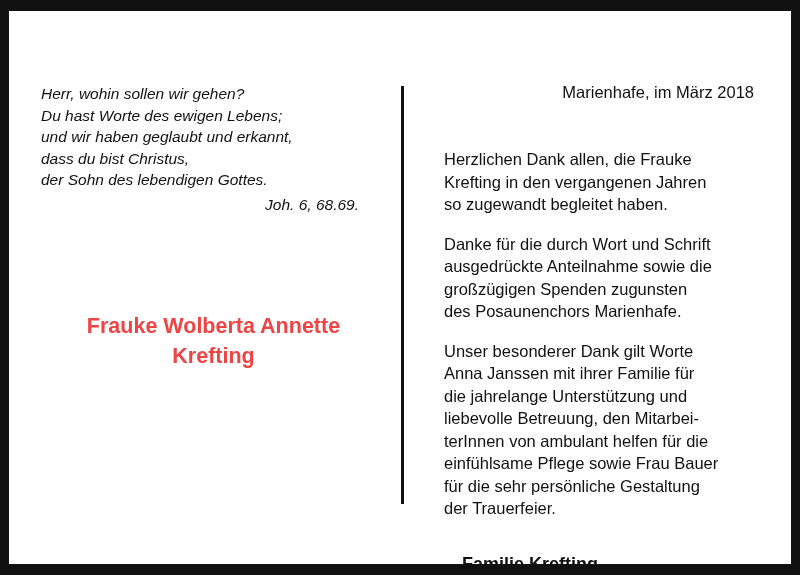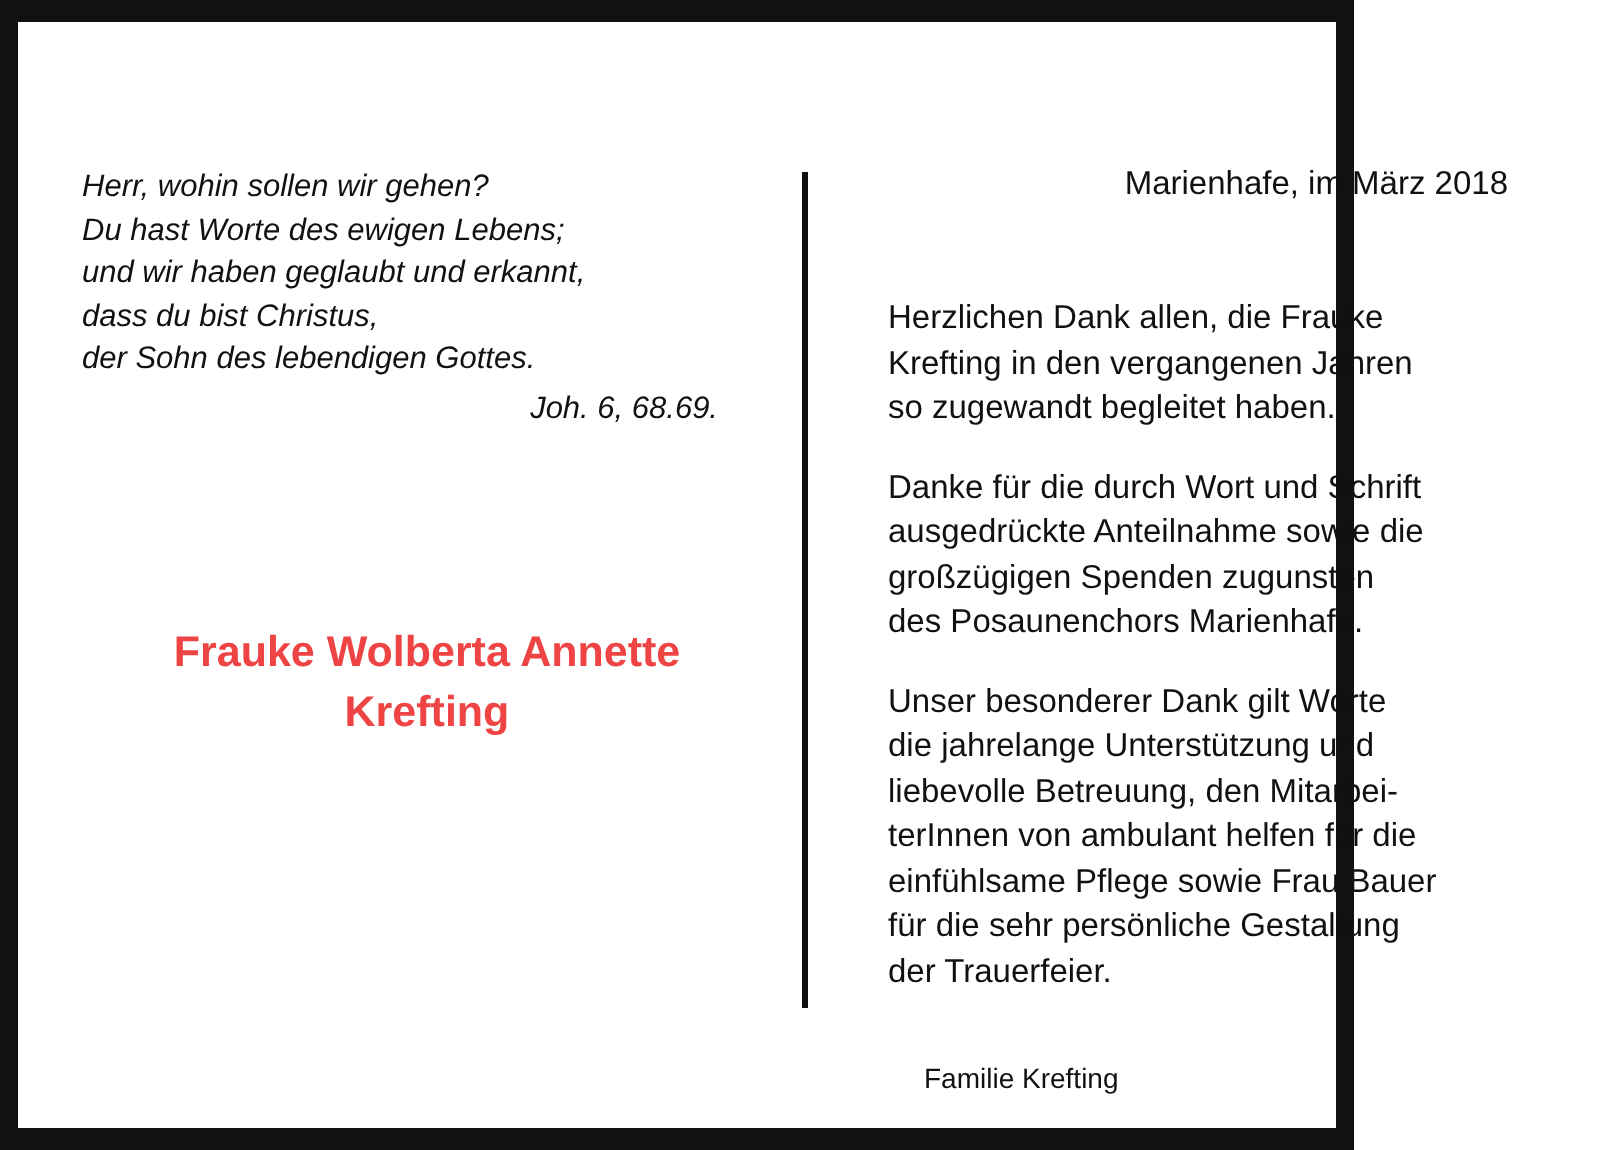--- a/index.html
+++ b/index.html
@@ -9,21 +9,21 @@
   }
   body {
     width: 800px;
     height: 575px;
     font-family: "Liberation Sans", sans-serif;
     color: #111111;
     overflow: hidden;
   }
   .page {
     position: relative;
-    width: 677px;
+    width: 800px;
     height: 575px;
     box-sizing: border-box;
     background: #ffffff;
     border-top: 11px solid #111111;
     border-bottom: 11px solid #111111;
     border-left: 9px solid #111111;
     border-right: 9px solid #111111;
   }
   .inner {
     position: relative;
@@ -91,22 +91,22 @@
     text-align: justify;
     margin-bottom: 17px;
   }
   .para:last-of-type {
     margin-bottom: 0;
   }
   .para > span {
     display: block;
   }
   .signature {
-    font-size: 14px;
-    font-weight: normal;
+    font-size: 18px;
+    font-weight: bold;
     margin-top: 34px;
     padding-left: 18px;
   }
 </style>
 </head>
 <body>
 
 <div class="page">
   <div class="inner">
 
@@ -139,20 +139,21 @@
 
       <div class="para">
         <span>Danke für die durch Wort und Schrift</span>
         <span>ausgedrückte Anteilnahme sowie die</span>
         <span>großzügigen Spenden zugunsten</span>
         <span>des Posaunenchors Marienhafe.</span>
       </div>
 
       <div class="para">
         <span>Unser besonderer Dank gilt Worte</span>
+        <span>Anna Janssen mit ihrer Familie für</span>
         <span>die jahrelange Unterstützung und</span>
         <span>liebevolle Betreuung, den Mitarbei-</span>
         <span>terInnen von ambulant helfen für die</span>
         <span>einfühlsame Pflege sowie Frau Bauer</span>
         <span>für die sehr persönliche Gestaltung</span>
         <span>der Trauerfeier.</span>
       </div>
 
       <div class="signature">Familie Krefting</div>
     </div>

